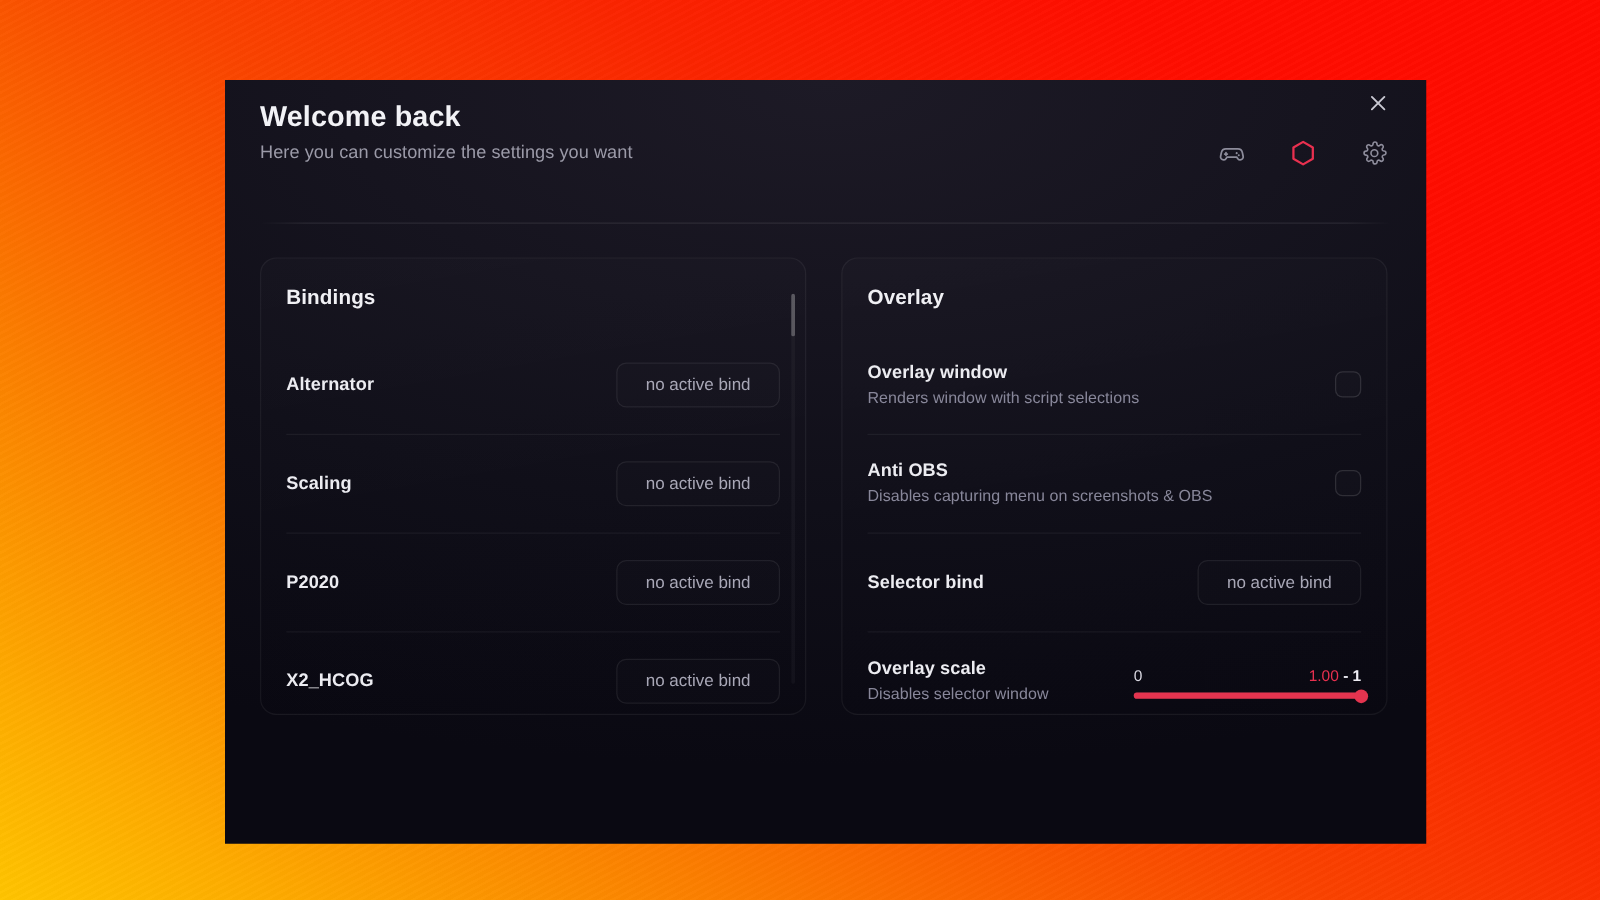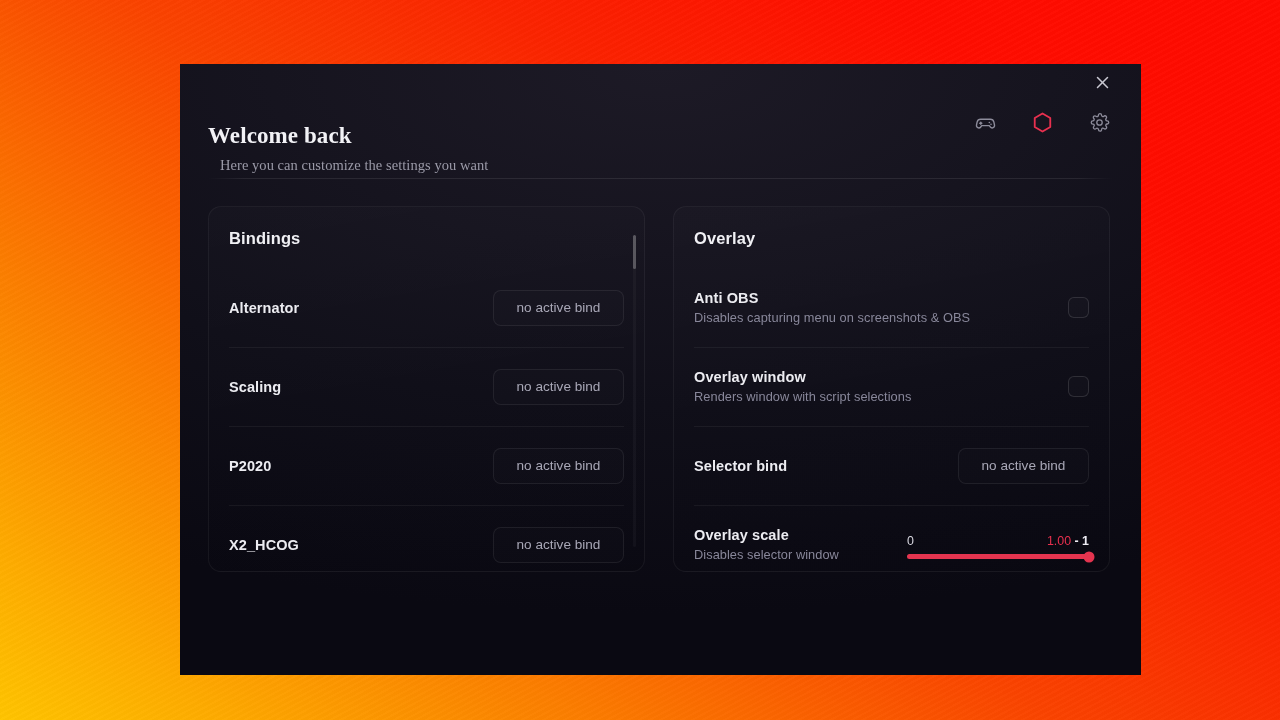--- a/index.html
+++ b/index.html
@@ -58,36 +58,35 @@
 
   
   .header {
     position: relative;
     height: 114px;
     display: flex;
     align-items: flex-start;
     justify-content: space-between;
   }
 
-  .header-text { padding-top: 59px; font-family: Liberation Serif, serif; }
+  .header-text { padding-top: 16px; }
 
   .title {
     font-size: 23px;
     font-weight: bold;
     color: #f2f2f6;
     letter-spacing: 0.1px;
     line-height: 1.15;
   }
 
   .subtitle {
     margin-top: 8px;
     font-size: 14.5px;
     color: #9b9aa8;
     letter-spacing: 0.05px;
-    margin-left: 12px;
   }
 
   .header-right {
     display: flex;
     flex-direction: column;
     align-items: flex-end;
   }
 
   .close-btn {
     margin-top: 7px;
@@ -376,30 +375,30 @@
         <div class="scroll-thumb"></div>
       </div>
 
       <div class="card">
         <div class="card-title">Overlay</div>
 
         <div class="card-body">
 
           <div class="row">
             <div class="row-labels">
+              <div class="row-name">Overlay window</div>
+              <div class="row-desc">Renders window with script selections</div>
+            </div>
+            <div class="checkbox"></div>
+          </div>
+
+          <div class="row">
+            <div class="row-labels">
               <div class="row-name">Anti OBS</div>
               <div class="row-desc">Disables capturing menu on screenshots &amp; OBS</div>
-            </div>
-            <div class="checkbox"></div>
-          </div>
-
-          <div class="row">
-            <div class="row-labels">
-              <div class="row-name">Overlay window</div>
-              <div class="row-desc">Renders window with script selections</div>
             </div>
             <div class="checkbox"></div>
           </div>
 
           <div class="row">
             <div class="row-labels">
               <div class="row-name">Selector bind</div>
             </div>
             <div class="bind-btn">no active bind</div>
           </div>

